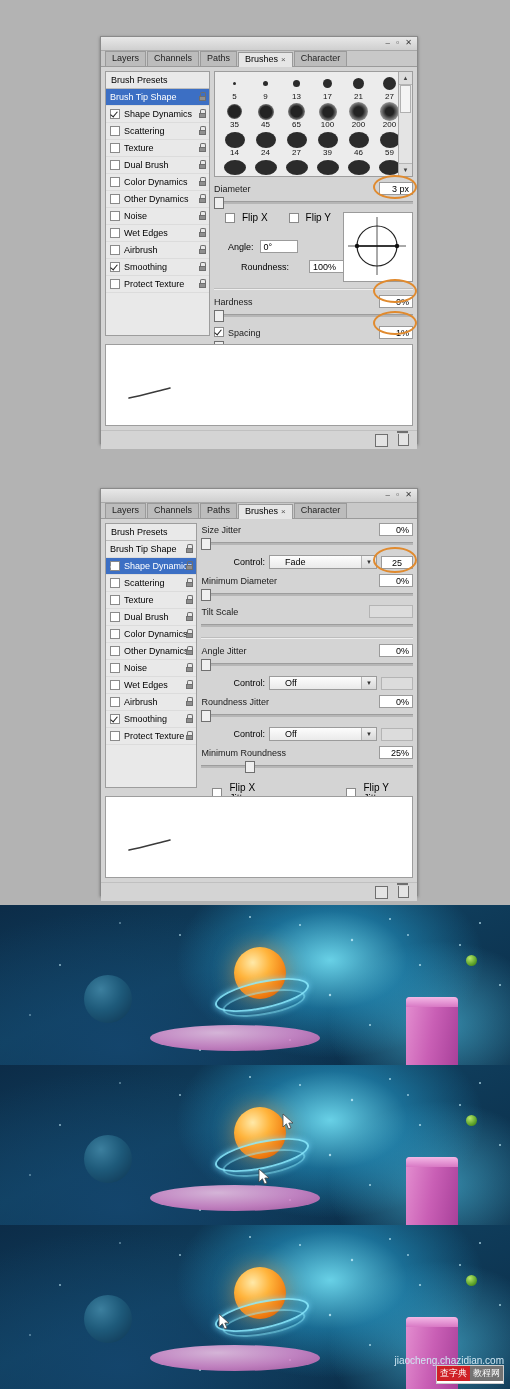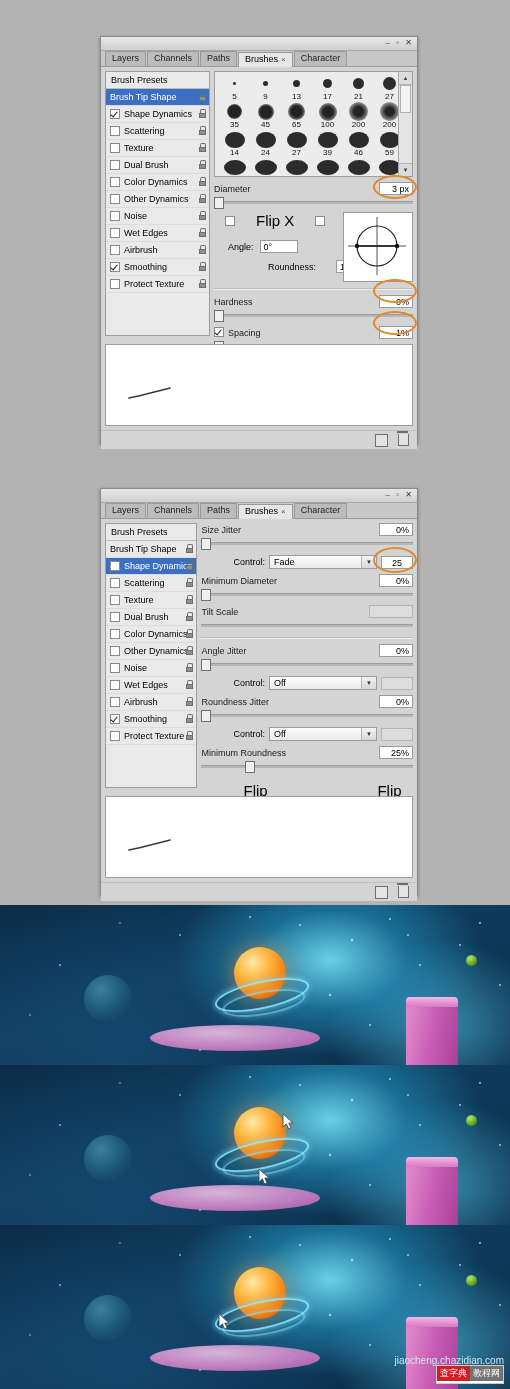--- a/index.html
+++ b/index.html
@@ -200,35 +200,35 @@
   .slider .knob{
     position:absolute;top:1px;width:8px;height:10px;background:#efefef;border:1px solid #707070;
   }
   .circ{
     position:absolute;width:36px;height:22px;border:2px solid #e08a2e;border-radius:50%;
     pointer-events:none;
   }
 
   
   .fliprow{display:flex;align-items:center;margin-top:6px;gap:10px;}
-  .fliprow .item{display:flex;align-items:center;gap:17px;font-size:15px;padding-left:11px;}
+  .fliprow .item{display:flex;align-items:center;gap:3px;font-size:10px;padding-left:11px;}
   .anglebox{
     position:absolute;right:0;top:0;width:68px;height:68px;background:#fff;border:1px solid #9b9b9b;
   }
   .anglebox svg{display:block;}
   .ctlrow{display:flex;align-items:center;justify-content:flex-end;gap:4px;margin-top:4px;}
   .ctlrow .cl{font-size:9px;}
   .sep{
     height:1px;background:#bdbdbd;border-bottom:1px solid #eee;margin:6px 0 0 0;
   }
 
   
   .dd{
     height:14px;border:1px solid #9b9b9b;background:linear-gradient(#fdfdfd,#eaeaea);
-    font-size:9px;line-height:13px;padding-left:4px;position:relative;box-sizing:border-box;
+    font-size:9px;line-height:13px;padding-left:15px;position:relative;box-sizing:border-box;
   }
   .dd .arrow{
     position:absolute;right:0;top:0;bottom:0;width:14px;border-left:1px solid #b5b5b5;
     background:linear-gradient(#f2f2f2,#d8d8d8);
     display:flex;align-items:center;justify-content:center;font-size:6px;color:#333;
   }
 
   
   .preview{
     margin:4px;
@@ -614,21 +614,21 @@
             </span>
           <span class="item">
               <span class="cb"></span>
               <span>Flip Y</span>
             </span>
         </div>
         <div class="ctlrow" style="position:absolute;left:0;top:24px;width:160px;justify-content:flex-start;gap:6px;">
           <span class="cl" style="margin-left:14px">Angle:</span>
           <span class="valbox" style="width:38px;text-align:left;padding-left:3px">0°</span>
         </div>
-        <div class="ctlrow" style="position:absolute;left:0;top:44px;width:160px;justify-content:flex-end;gap:20px;">
+        <div class="ctlrow" style="position:absolute;left:0;top:44px;width:160px;justify-content:center;gap:20px;">
           <span class="cl">Roundness:</span>
           <span class="valbox" style="width:38px;text-align:left;padding-left:3px">100%</span>
         </div>
         <div class="anglebox">
           <svg width="66" height="66" viewBox="0 0 66 66">
             <line x1="33" y1="4" x2="33" y2="62" stroke="#555" stroke-width="1"></line>
             <line x1="4" y1="33" x2="62" y2="33" stroke="#555" stroke-width="1"></line>
             <circle cx="33" cy="33" r="20" fill="none" stroke="#222" stroke-width="1.2"></circle>
             <line x1="13" y1="33" x2="53" y2="33" stroke="#111" stroke-width="1.6"></line>
             <circle cx="13" cy="33" r="2.2" fill="#111"></circle>

